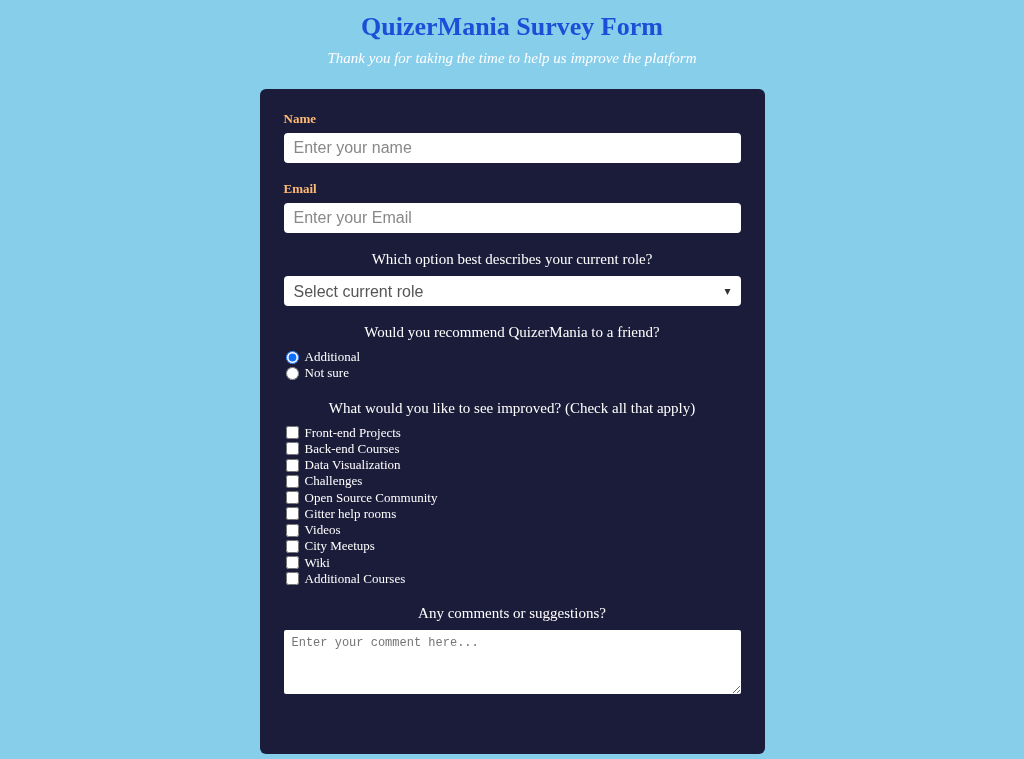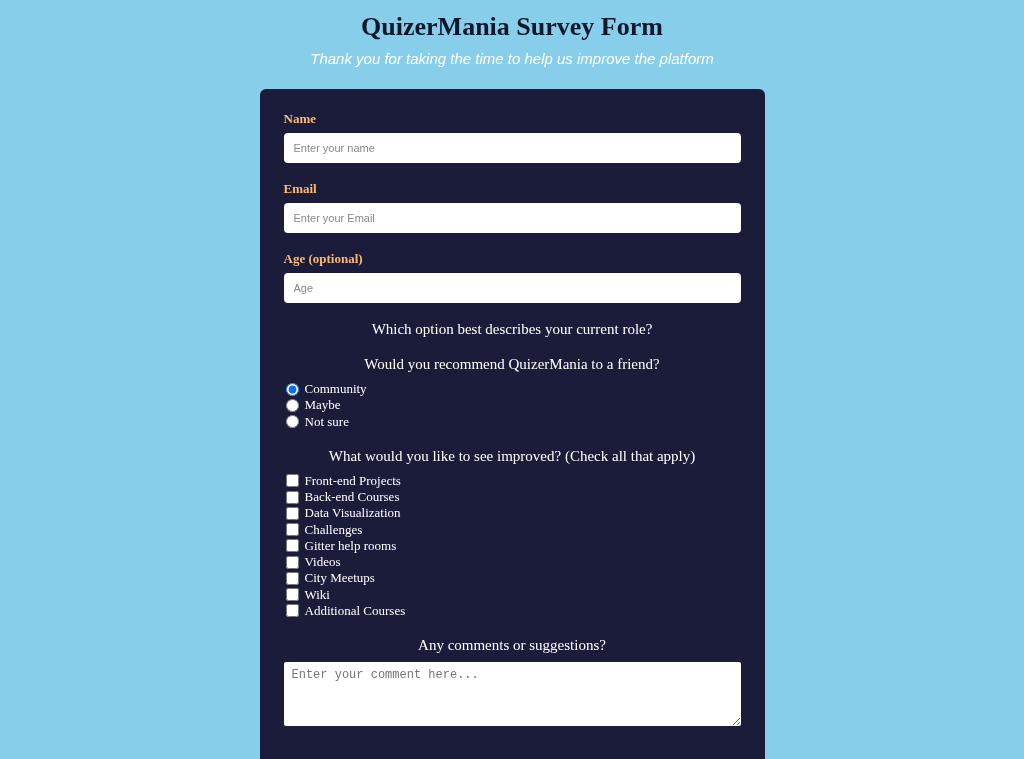--- a/index.html
+++ b/index.html
@@ -8,33 +8,33 @@
   font-family: Georgia, 'Times New Roman', serif;
   min-height: 759px;
   width: 1024px;
   position: relative;
   overflow: hidden;
 }
 .page-wrap {
   padding-top: 12px;
 }
 .title {
-  color: #0f172a;
+  color: #1d4ed8;
   text-align: center;
   font-size: 26px;
   font-weight: bold;
   font-family: Georgia, serif;
   margin-bottom: 8px;
 }
 .subtitle {
   color: #fff;
   text-align: center;
   font-style: italic;
   font-size: 15px;
-  font-family: Liberation Sans, sans-serif;
+  font-family: Liberation Serif, serif;
   margin-bottom: 22px;
 }
 .form-card {
   background: #1b1b3a;
   width: 505px;
   margin: 0 auto;
   border-radius: 6px;
   padding: 22px 24px 28px 24px;
   color: #fff;
 }
@@ -52,21 +52,21 @@
   display: block;
   margin-bottom: 8px;
   text-align: center;
 }
 .text-input, .select-input {
   width: 100%;
   height: 30px;
   border: none;
   border-radius: 4px;
   padding: 0 10px;
-  font-size: 11px;
+  font-size: 16px;
   font-family: Arial, sans-serif;
   color: #555;
   background: #fff;
 }
 .text-input::placeholder { color: #888; }
 .select-input {
   appearance: none;
   -webkit-appearance: none;
   background-image: none;
   position: relative;
@@ -121,38 +121,36 @@
     <div class="form-group">
       <label class="form-label">Name</label>
       <input class="text-input" type="text" placeholder="Enter your name" style="">
     </div>
 
     <div class="form-group">
       <label class="form-label">Email</label>
       <input class="text-input" type="text" placeholder="Enter your Email" style="">
     </div>
 
-    <div class="form-group">
-      <label class="form-label">Age (optional)</label>
-      <input class="text-input" type="text" placeholder="Age" style="">
-    </div>
 
     <div class="form-group">
       <label class="question-label">Which option best describes your current role?</label>
+      <div class="select-wrap">
+        <select class="select-input">
+          <option>Select current role</option>
+        </select>
+        <span class="select-caret">▾</span>
+      </div>
     </div>
 
     <div class="form-group">
       <label class="question-label">Would you recommend QuizerMania to a friend?</label>
       <div class="radio-row">
         <input type="radio" name="rec" checked="" style="">
-        <span>Community</span>
-      </div>
-      <div class="radio-row">
-        <input type="radio" name="rec" style="">
-        <span>Maybe</span>
+        <span>Additional</span>
       </div>
       <div class="radio-row">
         <input type="radio" name="rec" style="">
         <span>Not sure</span>
       </div>
     </div>
 
     <div class="form-group">
       <label class="question-label">What would you like to see improved? (Check all that apply)</label>
       <div class="check-row">
@@ -166,20 +164,24 @@
       <div class="check-row">
           <input type="checkbox" style="">
           <span>Data Visualization</span>
         </div>
       <div class="check-row">
           <input type="checkbox" style="">
           <span>Challenges</span>
         </div>
       <div class="check-row">
           <input type="checkbox" style="">
+          <span>Open Source Community</span>
+        </div>
+      <div class="check-row">
+          <input type="checkbox" style="">
           <span>Gitter help rooms</span>
         </div>
       <div class="check-row">
           <input type="checkbox" style="">
           <span>Videos</span>
         </div>
       <div class="check-row">
           <input type="checkbox" style="">
           <span>City Meetups</span>
         </div>

